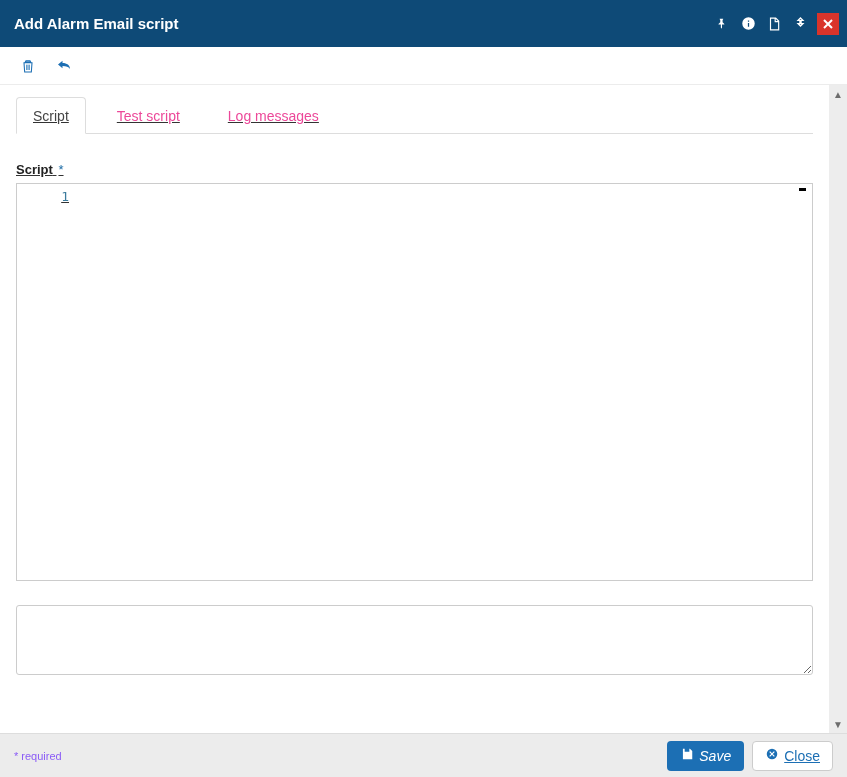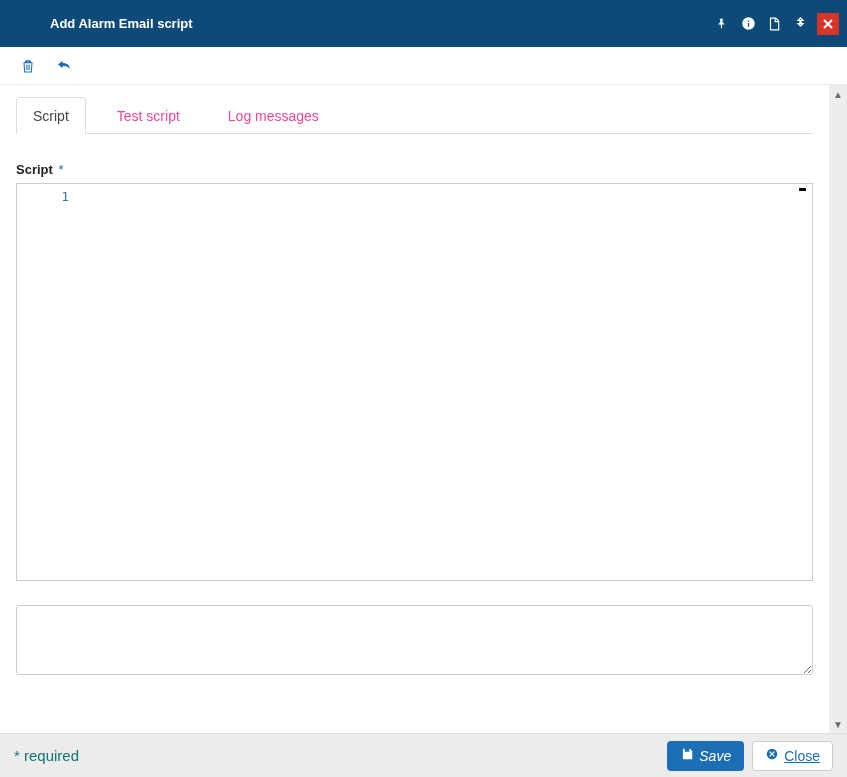--- a/index.html
+++ b/index.html
@@ -1,30 +1,30 @@
 <!DOCTYPE html>
 <html><head>
 <meta charset="utf-8">
 <style>
   * { box-sizing: border-box; }
   html, body { margin: 0; padding: 0; font-family: Arial, Helvetica, sans-serif; font-size: 13px; color: #333; }
   .window { width: 847px; height: 777px; display: flex; flex-direction: column; background: #fff; position: relative; }
   .titlebar { background: #0e4a77; color: #fff; height: 47px; display: flex; align-items: center; padding: 0 8px 0 14px; }
-  .titlebar-title { font-size: 13px; font-weight: bold; flex: 1; margin-left: 36px; }
+  .titlebar-title { font-size: 15px; font-weight: bold; flex: 1; }
   .titlebar-icons { display: flex; align-items: center; gap: 4px; }
   .titlebar-icons .ticon { width: 22px; height: 22px; display: flex; align-items: center; justify-content: center; cursor: pointer; }
   .titlebar-icons svg { fill: #fff; }
   .close-btn { background: #d9342b; width: 22px; height: 22px; display: flex; align-items: center; justify-content: center; cursor: pointer; margin-left: 2px; }
   .close-btn svg { width: 10px; height: 10px; }
 
   .toolbar { height: 38px; display: flex; align-items: center; gap: 16px; padding: 0 18px; border-bottom: 1px solid #ececec; }
   .toolbar .tbtn { width: 20px; height: 20px; display: flex; align-items: center; justify-content: center; cursor: pointer; }
 
   .body-area { flex: 1; display: flex; overflow: hidden; }
-  .content { flex: 1; padding: 12px 16px 10px 16px; overflow-y: auto; position: relative; }
+  .content { flex: 1; padding: 12px 16px 10px 16px; overflow-y: auto; position: relative; text-decoration: underline; }
   .scroll-col { width: 18px; background: #ededed; position: relative; }
   .scroll-arrow { position: absolute; left: 0; width: 18px; height: 18px; display: flex; align-items: center; justify-content: center; color: #6d6d6d; font-size: 10px; }
   .scroll-arrow.up { top: 0; }
   .scroll-arrow.down { bottom: 0; }
 
   .tabs { display: flex; border-bottom: 1px solid #ddd; margin-bottom: 20px; }
   .tab { padding: 10px 16px 9px 16px; font-size: 14px; color: #ec4899; cursor: pointer; border: 1px solid transparent; border-bottom: none; margin-right: 14px; margin-bottom: -1px; border-radius: 4px 4px 0 0; }
   .tab.active { color: #444; background: #fff; border-color: #ddd; }
   .tab.active { border-bottom: 1px solid #fff; }
 
@@ -33,21 +33,21 @@
 
   .code-editor { border: 1px solid #ccc; height: 398px; display: flex; font-family: "Consolas", monospace; font-size: 13px; position: relative; margin-bottom: 24px; }
   .gutter { width: 62px; text-align: right; padding: 4px 10px 4px 4px; color: #3a7a9c; user-select: none; }
   .gutter .ln { height: 18px; line-height: 18px; }
   .code-body { flex: 1; padding: 4px 6px; position: relative; }
   .code-cursor { position: absolute; top: 4px; right: 6px; width: 7px; height: 3px; background: #000; }
 
   .desc-area { width: 100%; height: 70px; border: 1px solid #ccc; border-radius: 3px; resize: both; padding: 6px 8px; font-family: Arial, Helvetica, sans-serif; font-size: 13px; outline: none; }
 
   .footer { height: 44px; background: #ececec; border-top: 1px solid #ddd; display: flex; align-items: center; padding: 0 14px; }
-  .footer-note { font-size: 15px; color: #0f766e; flex: 1; }
+  .footer-note { font-size: 11px; color: #8b5cf6; flex: 1; }
   .btn { display: inline-flex; align-items: center; gap: 5px; height: 30px; padding: 0 12px; border-radius: 4px; font-size: 14px; cursor: pointer; border: 1px solid transparent; }
   .btn-primary { background: #1c6fb4; color: #fff; font-style: italic; }
   .btn-default { background: #fff; color: #1c6fb4; border-color: #ccc; margin-left: 8px; text-decoration: underline; }
   .btn svg { width: 14px; height: 14px; }
 </style>
 </head>
 <body>
 
 <div class="window">
 

